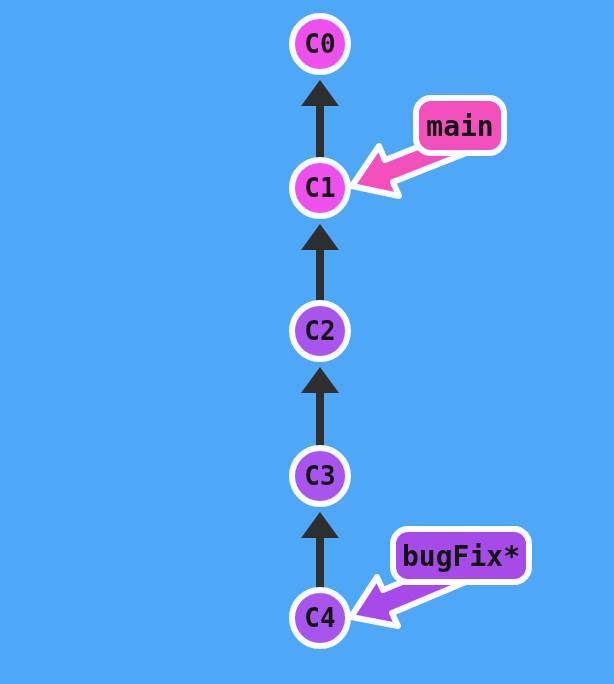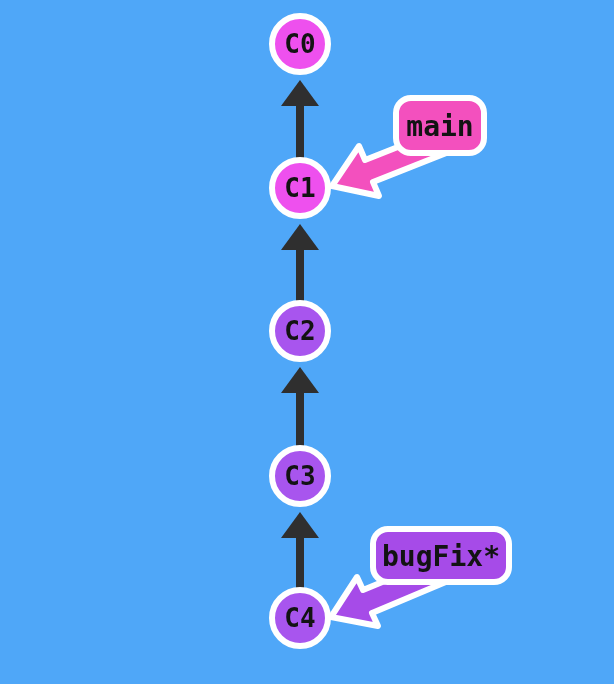--- a/index.html
+++ b/index.html
@@ -7,20 +7,21 @@
     padding: 0;
     width: 614px;
     height: 684px;
     overflow: hidden;
     font-family: "DejaVu Sans Mono", "Liberation Mono", monospace;
   }
   .stage {
     position: relative;
     width: 552px;
     height: 684px;
+    margin-left: 20px;
   }
   svg { display: block; }
   .commit-text {
     font-family: "DejaVu Sans Mono", "Liberation Mono", monospace;
     font-size: 26px;
     font-weight: 700;
   }
   .branch-text {
     font-family: "DejaVu Sans Mono", "Liberation Mono", monospace;
     font-size: 28px;

